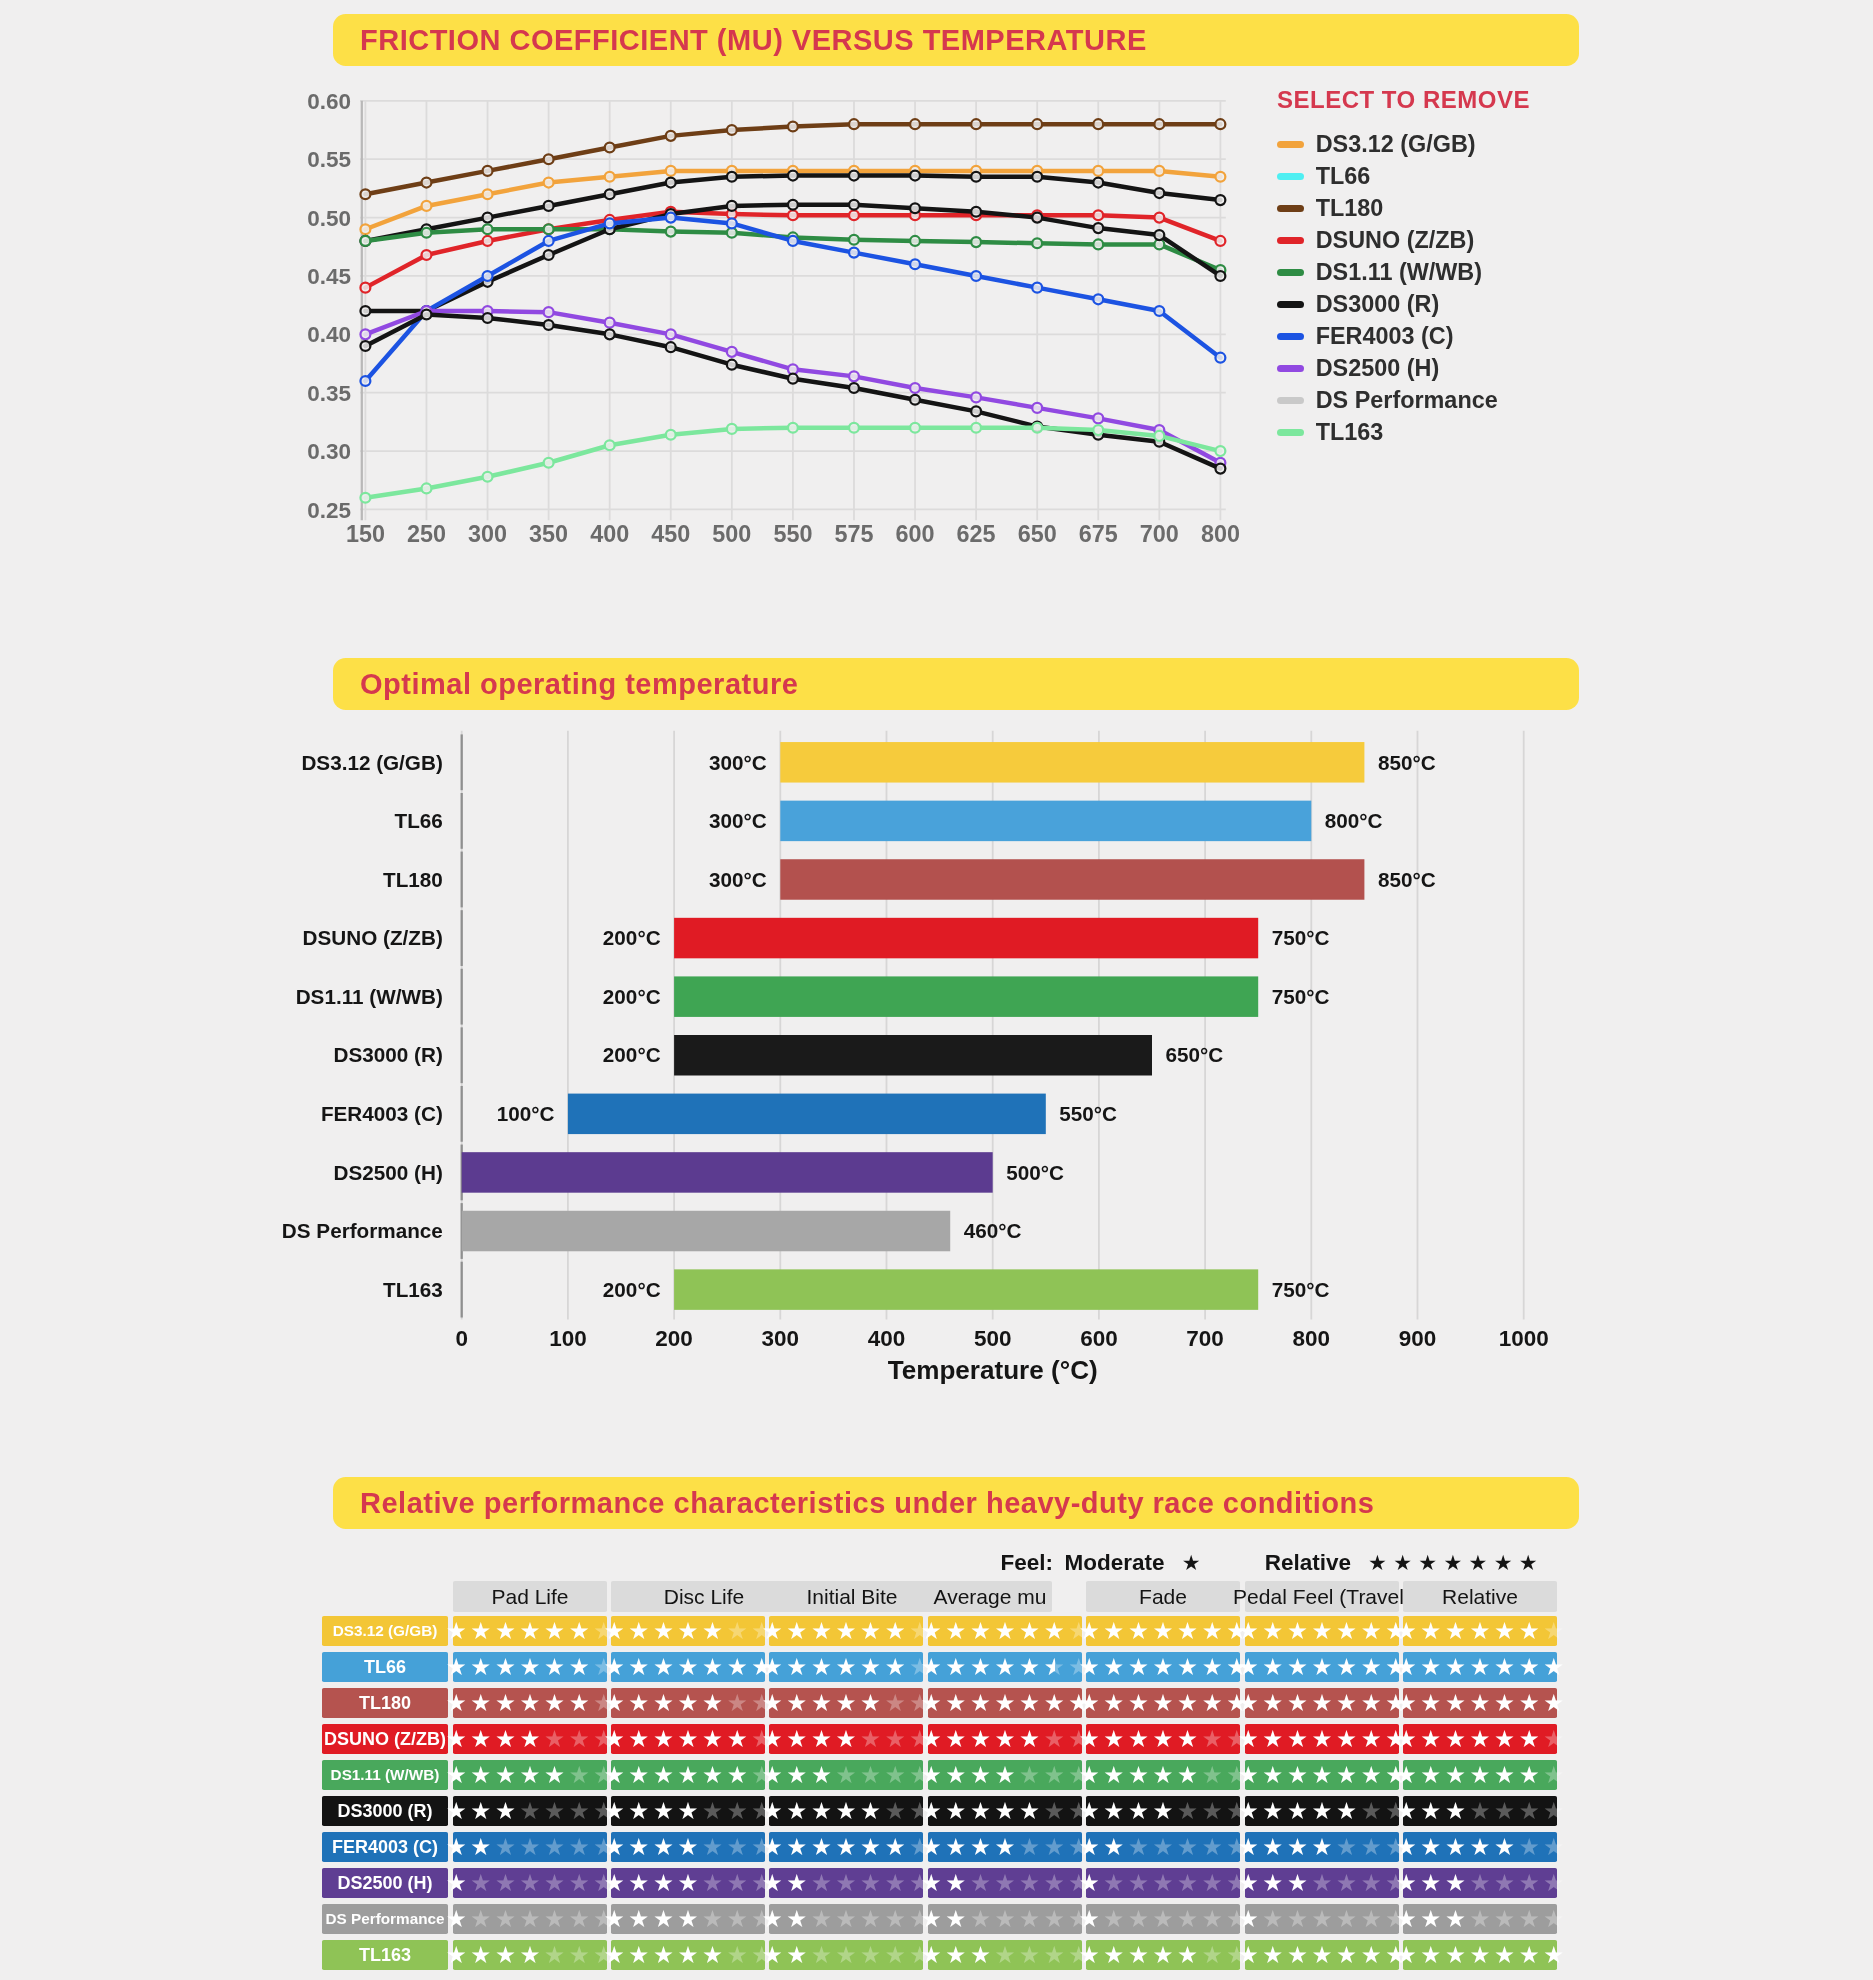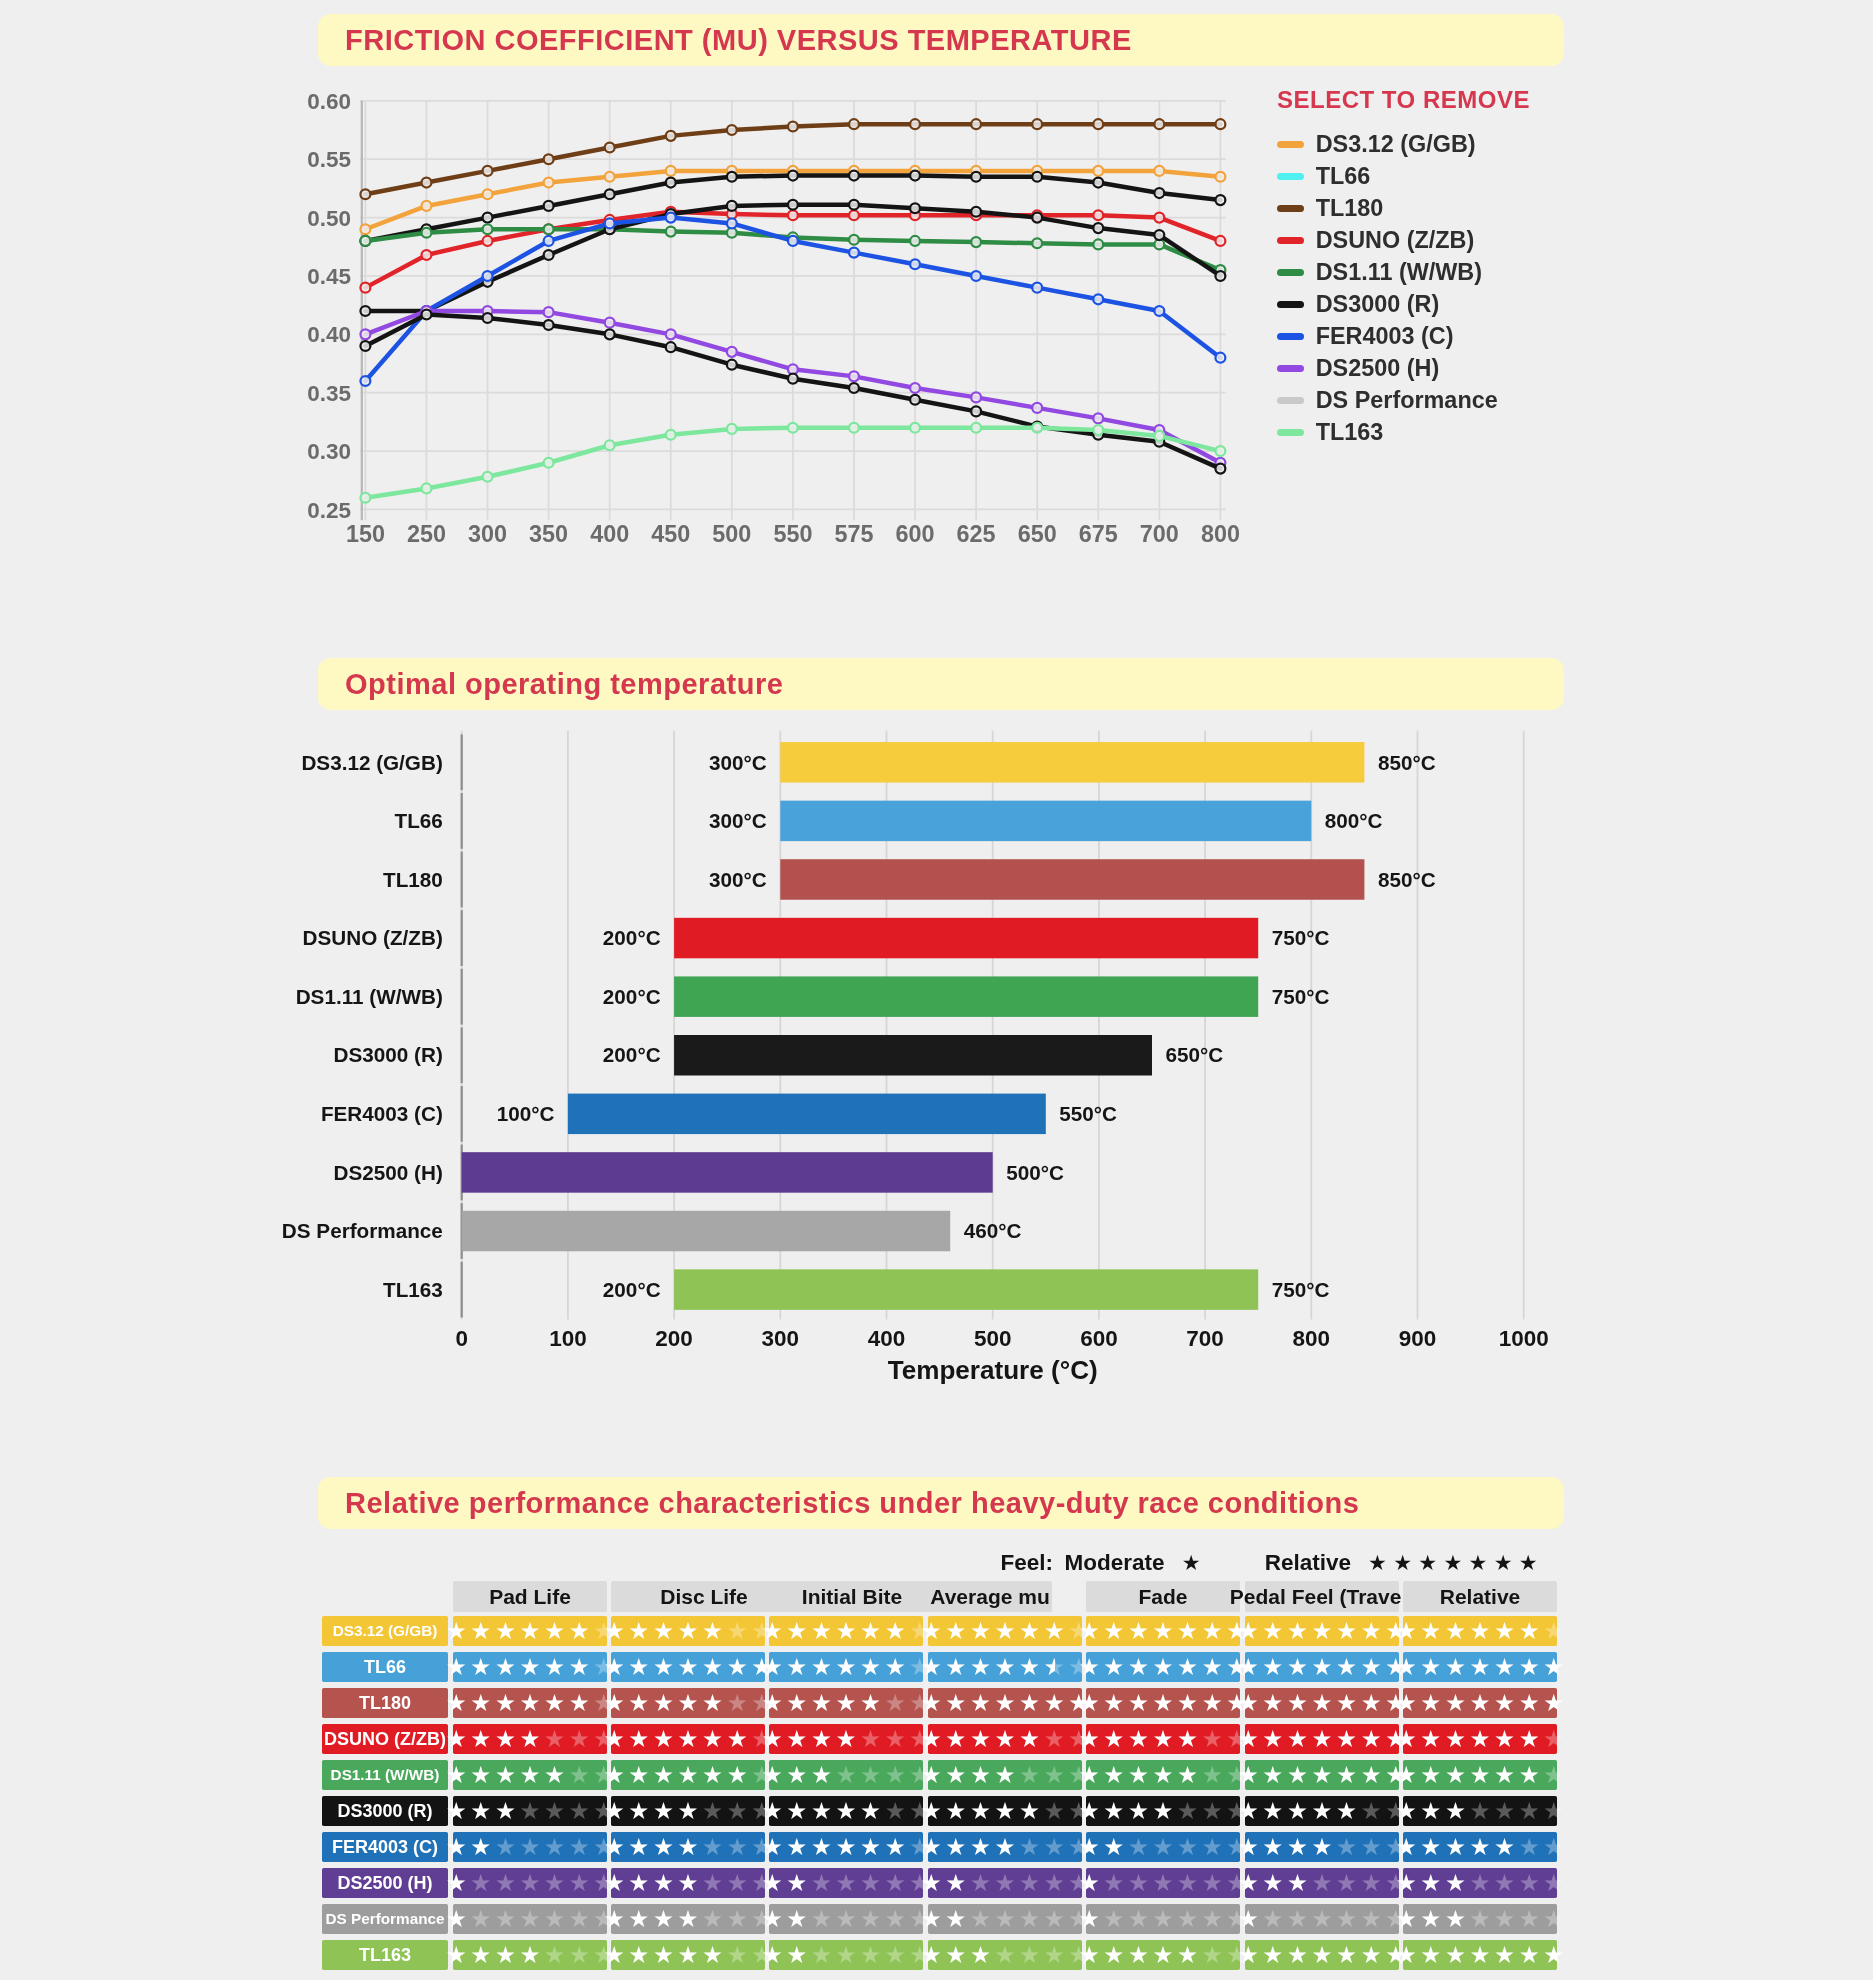--- a/index.html
+++ b/index.html
@@ -5,22 +5,22 @@
   html,body{margin:0;padding:0;}
   body{
     width:1874px;height:1980px;position:relative;overflow:hidden;
     background:#f0efef;
     font-family:"Liberation Sans","DejaVu Sans",sans-serif;
     color:#141414;
   }
   svg{position:absolute;overflow:visible;}
   svg text{font-family:"Liberation Sans","DejaVu Sans",sans-serif;}
   .section-bar{
-    position:absolute;left:318px;width:1246px;height:52px;
-    background:#fef9c3;border-radius:12.6px;
+    position:absolute;left:333px;width:1246px;height:52px;
+    background:#fde047;border-radius:12.6px;
   }
   .section-title{
     display:block;padding-left:27px;line-height:52px;
     font-size:29px;font-weight:bold;color:#d5384e;letter-spacing:0.5px;
     white-space:nowrap;
   }
   
   #legend{position:absolute;left:1277px;top:86px;width:297px;}
   #legend-title{font-size:24px;font-weight:bold;color:#d5384e;letter-spacing:0.5px;margin-bottom:14.4px;}
   .legend-item{display:flex;align-items:center;height:32px;cursor:pointer;}
@@ -31,21 +31,21 @@
     position:absolute;left:322px;top:1550px;width:1222px;height:31px;
     text-align:right;font-size:22.5px;font-weight:600;color:#141414;white-space:nowrap;
   }
   #note .star-run{font-size:21px;letter-spacing:6.3px;margin-left:10.8px;}
   #note .gap{display:inline-block;width:40px;}
   #note .lbl{margin-left:5.4px;}
   
   #perf-table{position:absolute;left:322px;top:1581px;width:1237px;height:396px;}
   .th-cell,.row-label,.rating-cell{position:absolute;border-radius:1.8px;box-sizing:border-box;}
   .th-cell{
-    height:31px;background:#dbdbdb;color:#141414;font-size:21px;font-weight:bold;
+    height:31px;background:#dbdbdb;color:#141414;font-size:21px;font-weight:normal;
     display:flex;align-items:center;justify-content:center;white-space:nowrap;
   }
   .row-label{
     width:126px;height:30px;color:#fff;font-weight:bold;
     display:flex;align-items:center;justify-content:center;white-space:nowrap;
   }
   .rating-cell{
     height:30px;display:flex;align-items:center;justify-content:center;
   }
   .st{font-size:23.4px;line-height:30px;color:#fff;margin:0 1.8px;

